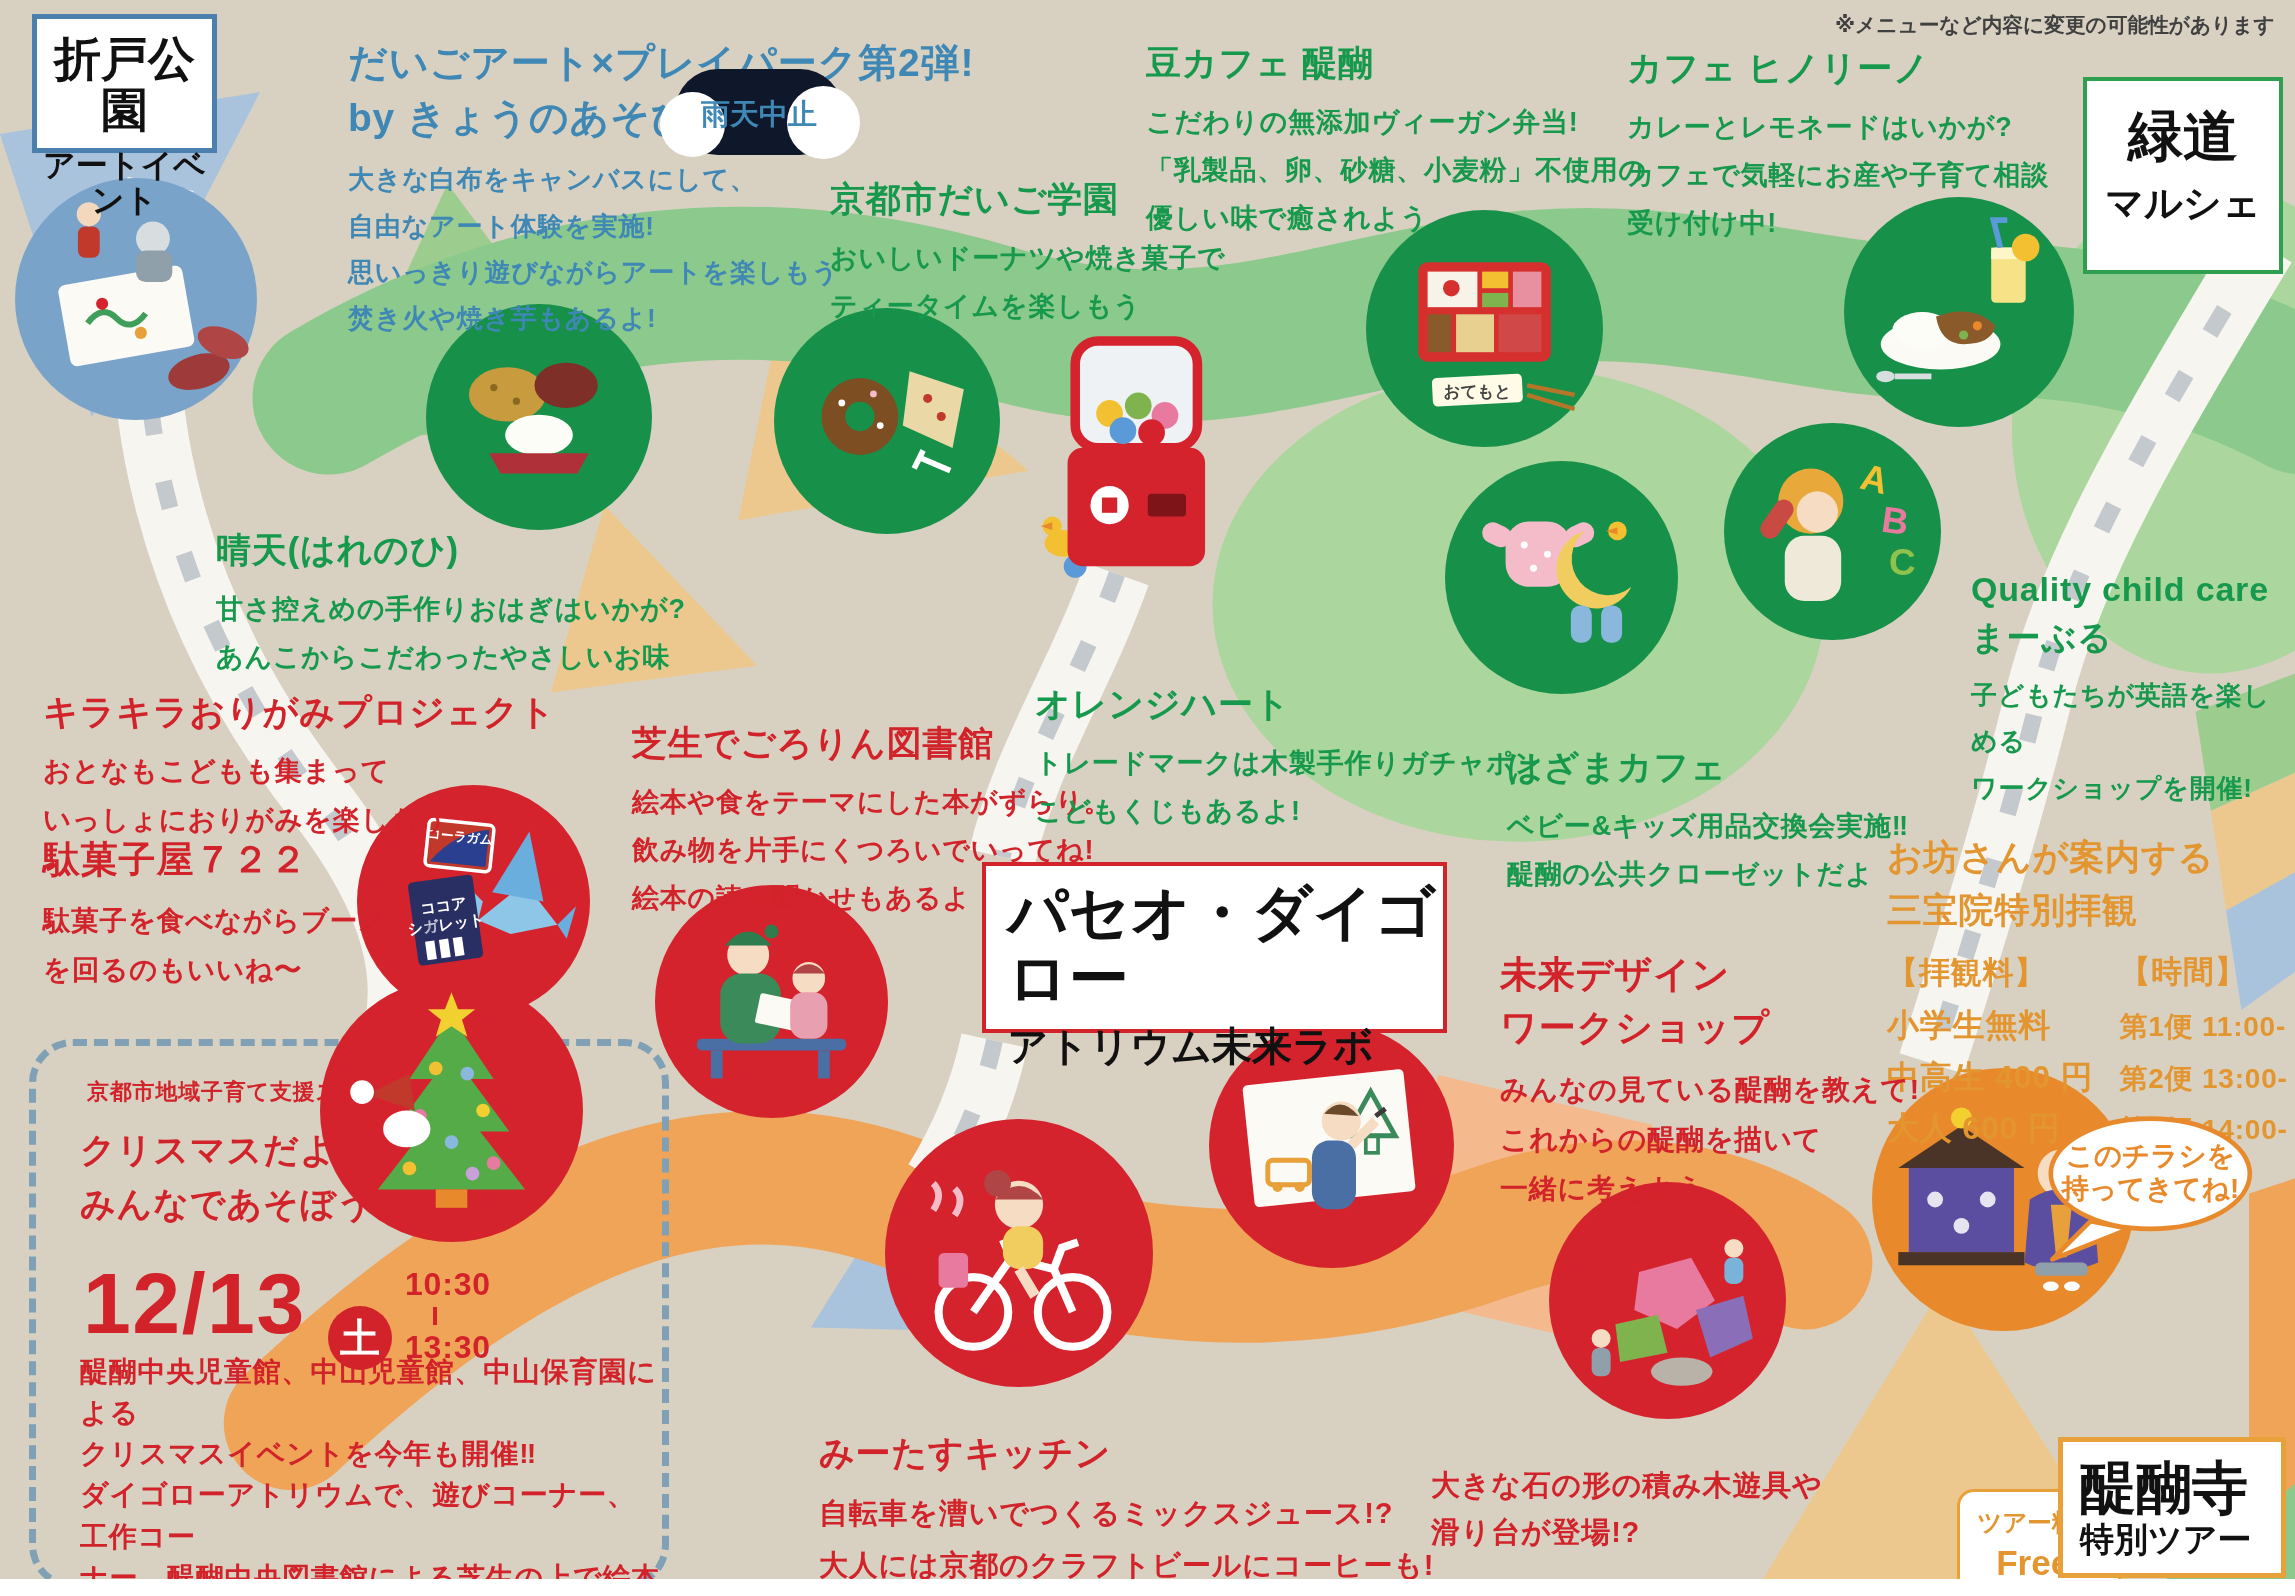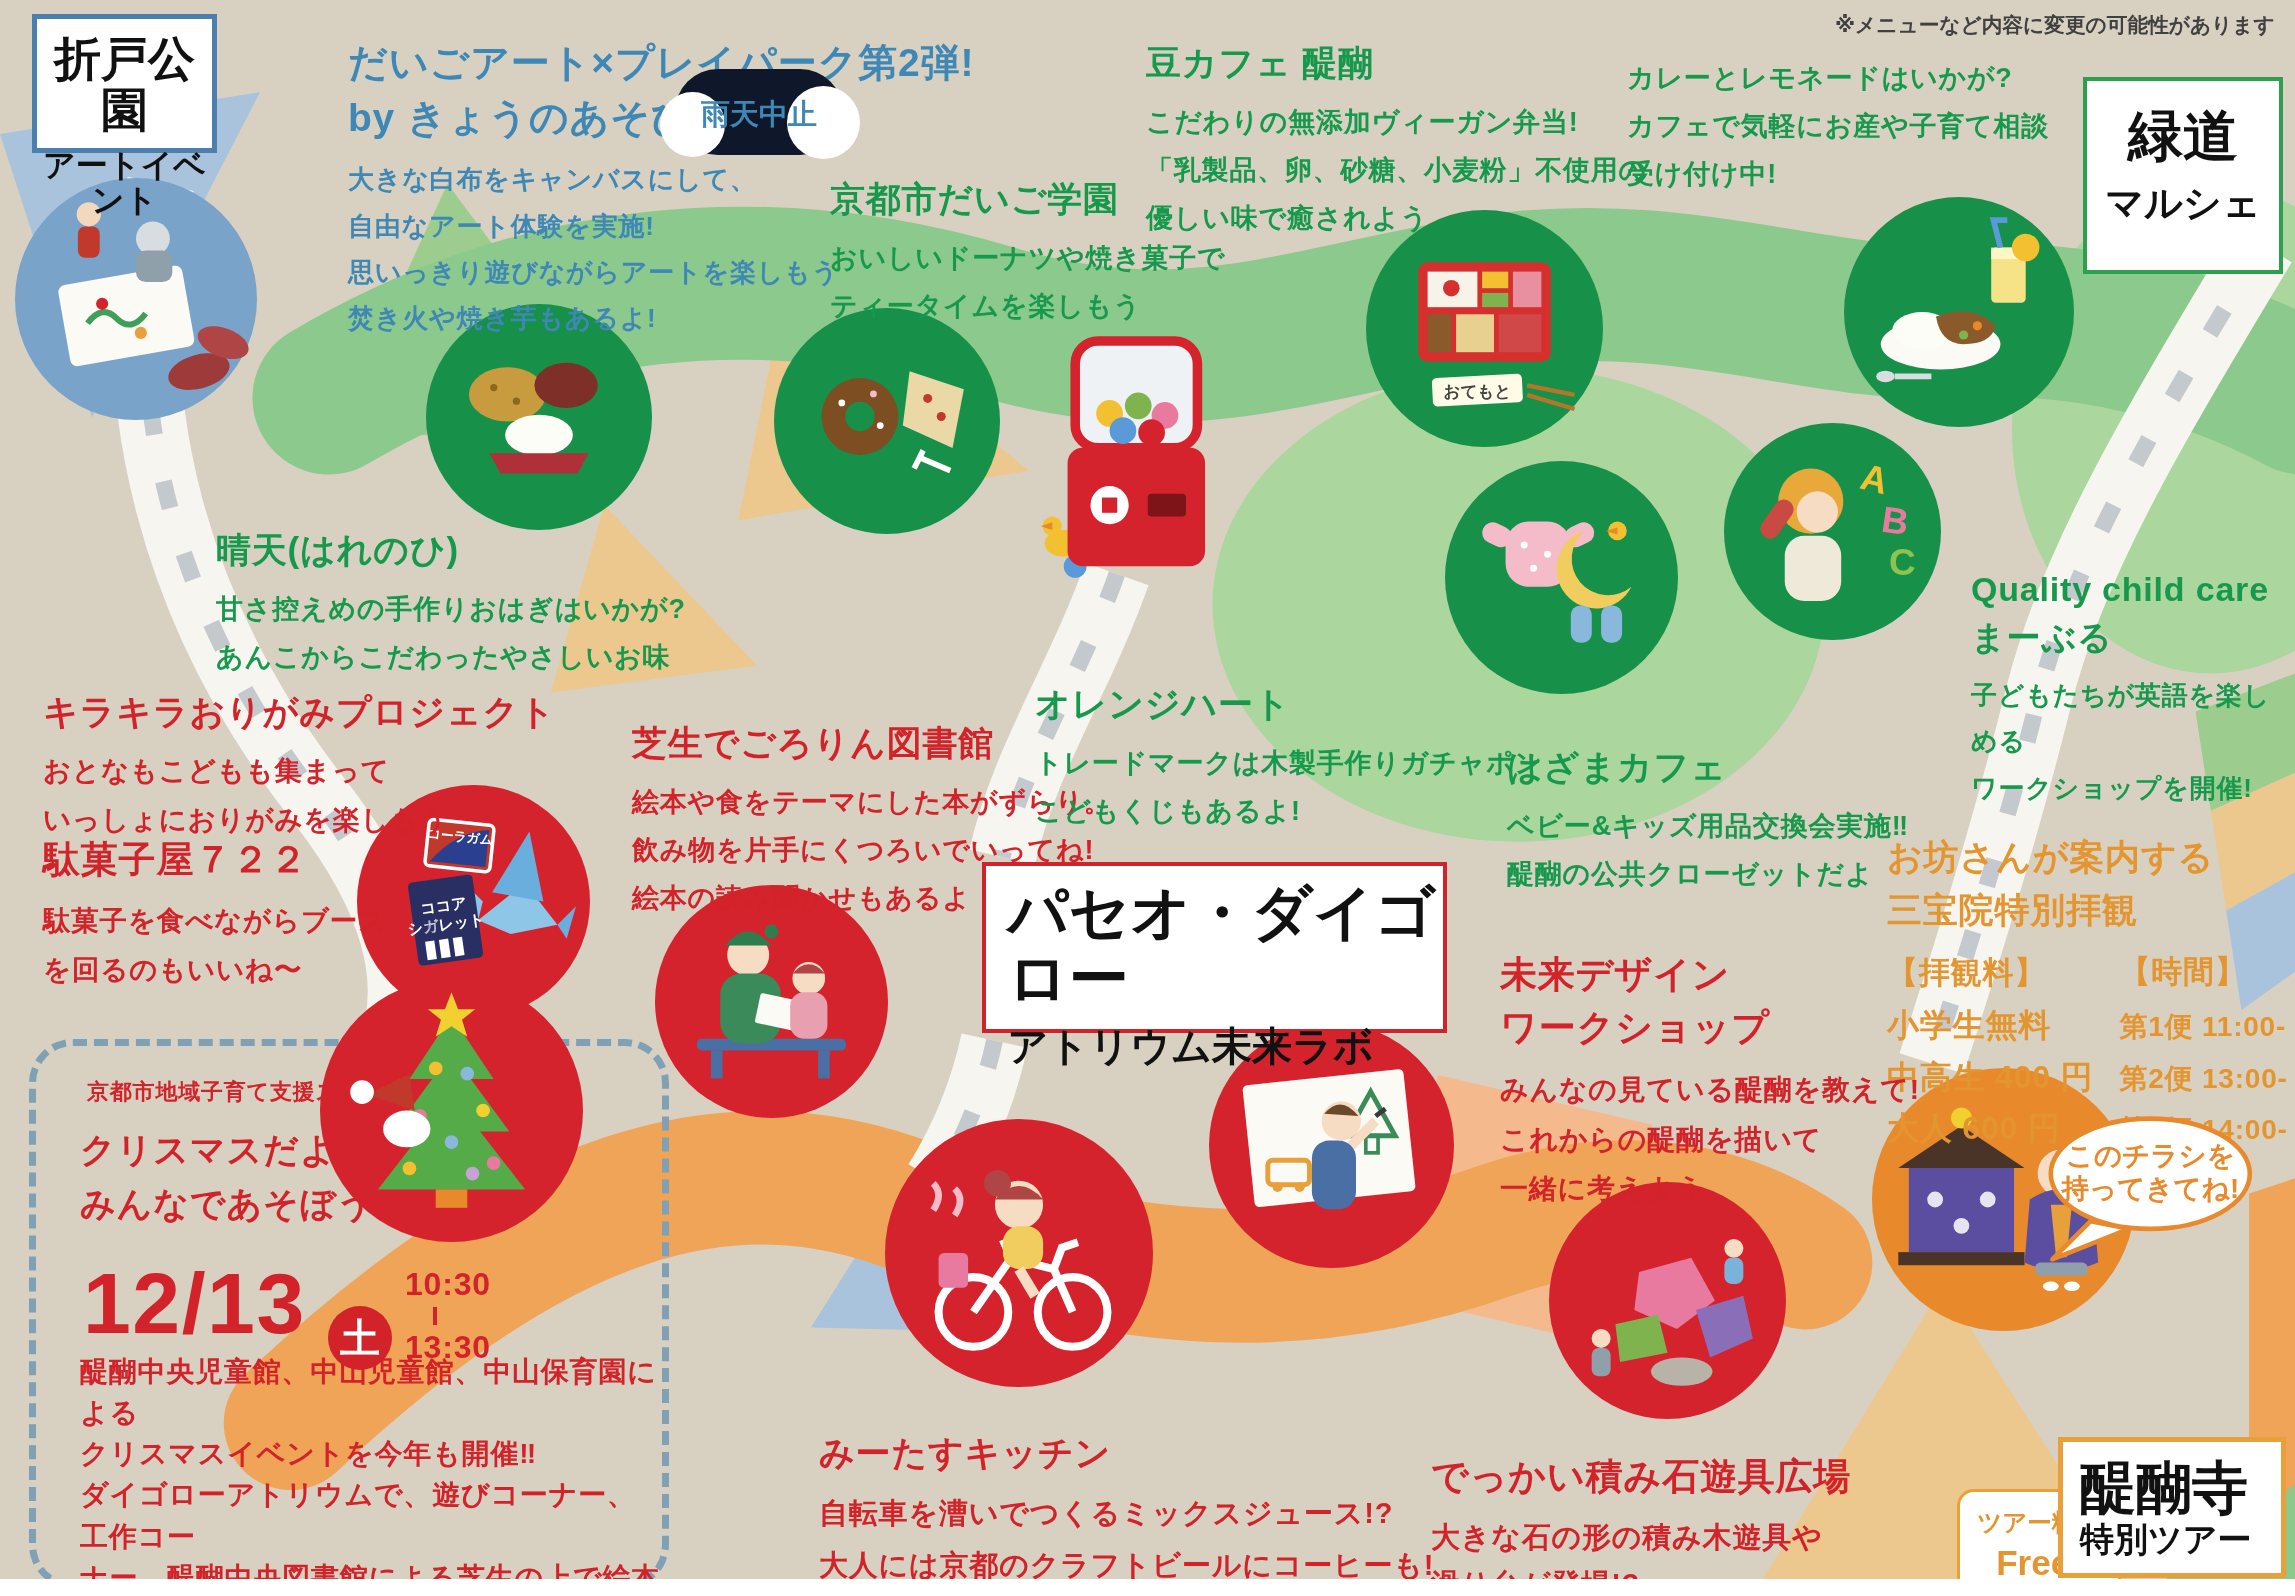--- a/index.html
+++ b/index.html
@@ -83,20 +83,21 @@
     <div class="t">京都市だいご学園</div>
     <div class="b">おいしいドーナツや焼き菓子で<br>ティータイムを楽しもう</div>
   </div>
 
   <div class="booth green" style="left:1146px;top:38px;">
     <div class="t">豆カフェ 醍醐</div>
     <div class="b">こだわりの無添加ヴィーガン弁当!<br>「乳製品、卵、砂糖、小麦粉」不使用の<br>優しい味で癒されよう</div>
   </div>
 
   <div class="booth green" style="left:1627px;top:43px;">
+    <div class="t">カフェ ヒノリーノ</div>
     <div class="b">カレーとレモネードはいかが?<br>カフェで気軽にお産や子育て相談<br>受け付け中!</div>
   </div>
 
   <div class="booth" style="left:1835px;top:10.7px;color:#404040;font-size:20.7px;letter-spacing:0;">※メニューなど内容に変更の可能性があります</div>
 
   <div class="signbox" style="left:2083px;top:77px;width:200px;height:197px;border:4.6px solid #2e9e4f;">
     <div class="st" style="font-size:55px;margin-top:24.5px;">緑道</div>
     <div class="st" style="font-size:38px;margin-top:17px;">マルシェ</div>
   </div>
 
@@ -171,21 +172,20 @@
     </div>
     <div class="xmas-item" style="left:44px;top:305px;font-size:28px;line-height:1.47;">醍醐中央児童館、中山児童館、中山保育園による<br>クリスマスイベントを今年も開催‼<br>ダイゴローアトリウムで、遊びコーナー、工作コー<br>ナー、醍醐中央図書館による芝生の上で絵本の読<br>み聞かせ。なが〜いお髭のサプライズゲストも!?</div>
   </div>
 
   <div class="booth red" style="left:819px;top:1428px;">
     <div class="t">みーたすキッチン</div>
     <div class="b" style="font-size:29px;">自転車を漕いでつくるミックスジュース!?<br>大人には京都のクラフトビールにコーヒーも!</div>
   </div>
 
   <div class="booth red" style="left:1431px;top:1451px;">
-    <div class="t" style="font-size:37px;">でっかい積み石遊具広場</div>
     <div class="b" style="font-size:29px;line-height:1.62;">大きな石の形の積み木遊具や<br>滑り台が登場!?</div>
   </div>
 
   <div class="tourfee">
     <div style="font-size:24.5px;margin-top:13.8px;">ツアー料金</div>
     <div style="font-size:35px;margin-top:4.6px;">Free!</div>
   </div>
 
   <div class="signbox" style="left:2058px;top:1437px;width:228px;height:141px;border:5.4px solid #e8a13a;text-align:left;padding-left:17px;">
     <div class="st" style="font-size:56px;margin-top:15.3px;">醍醐寺</div>

